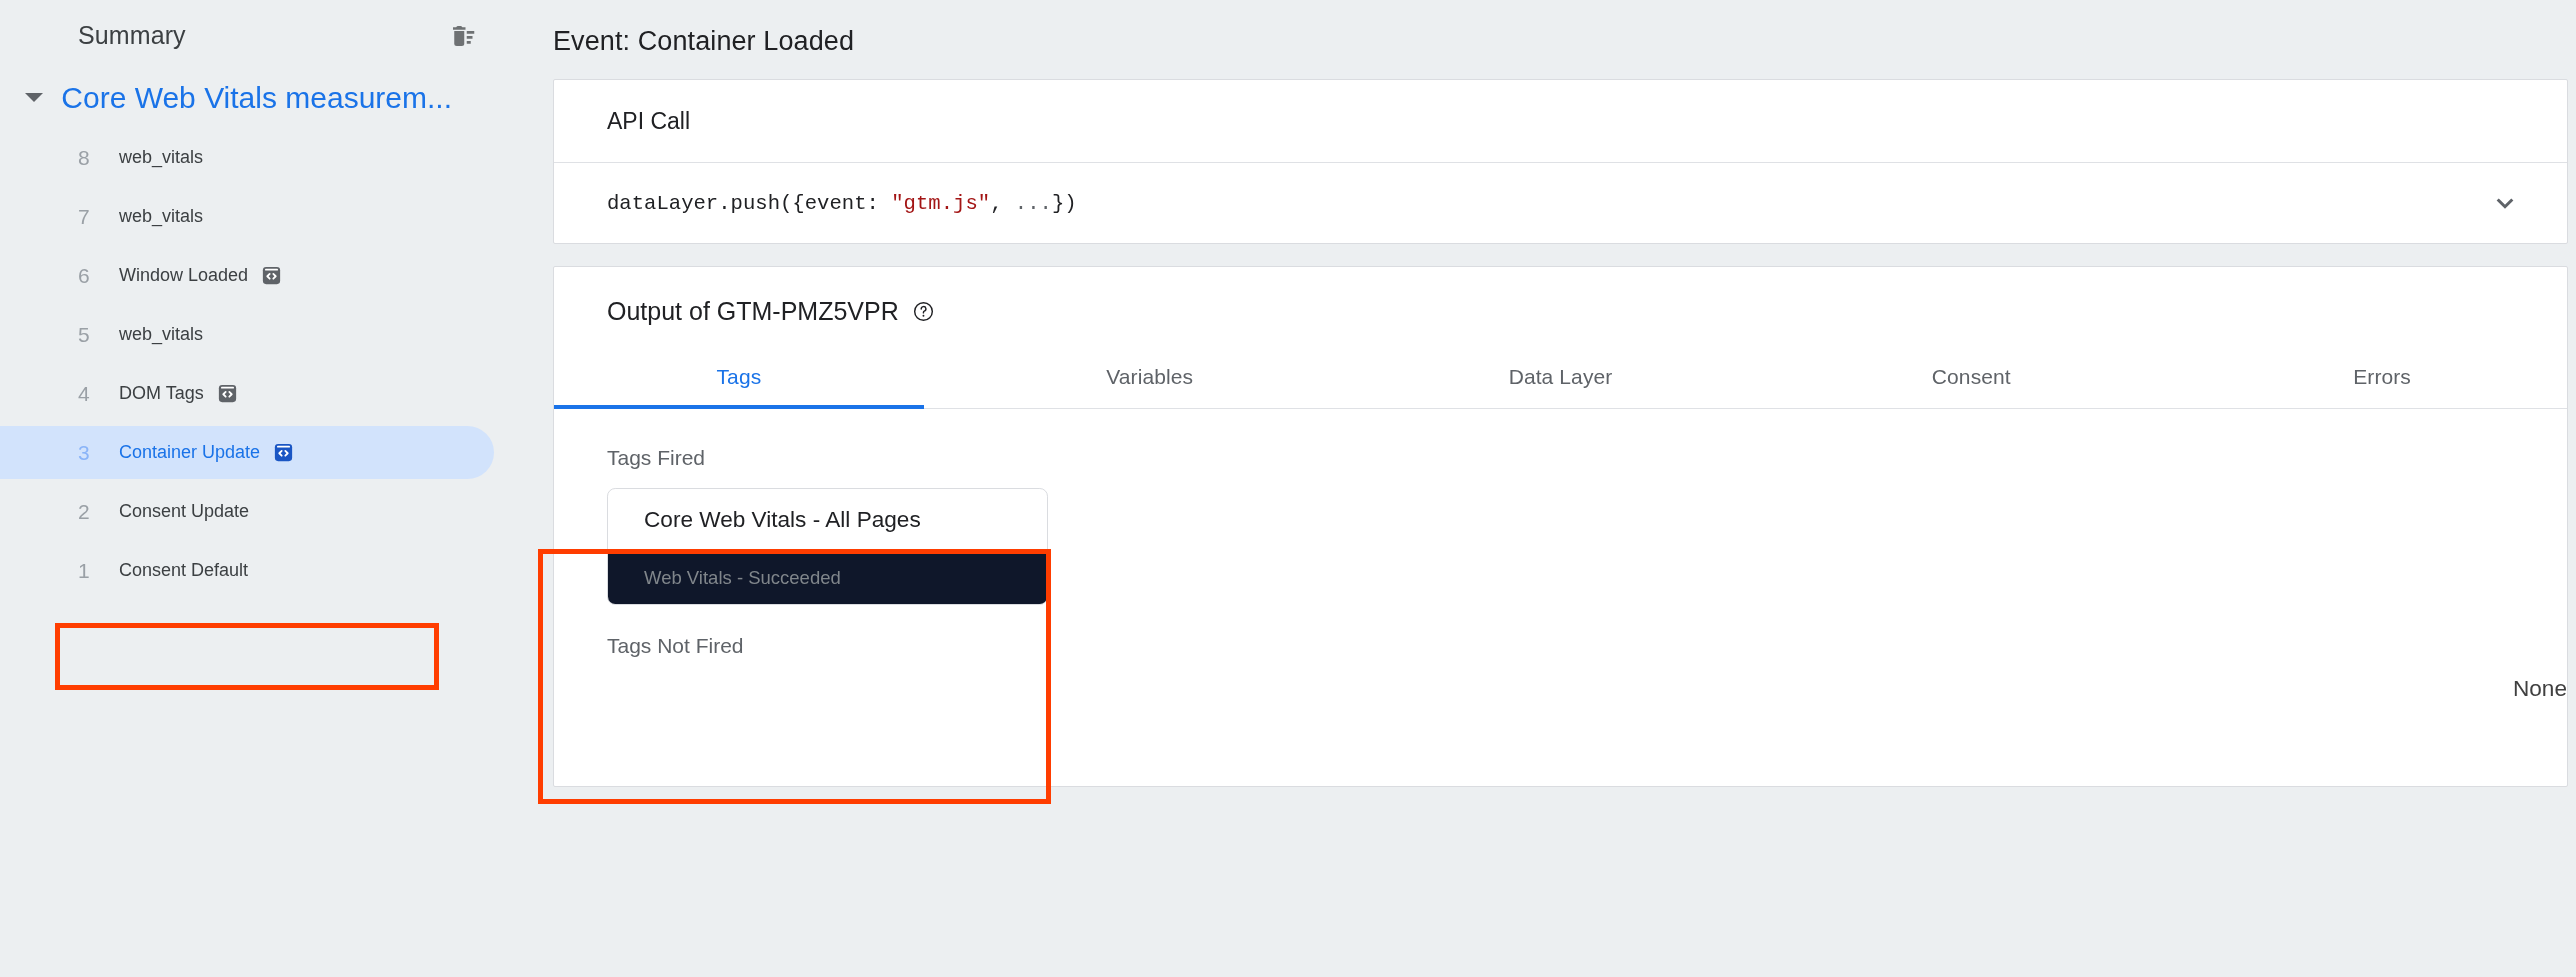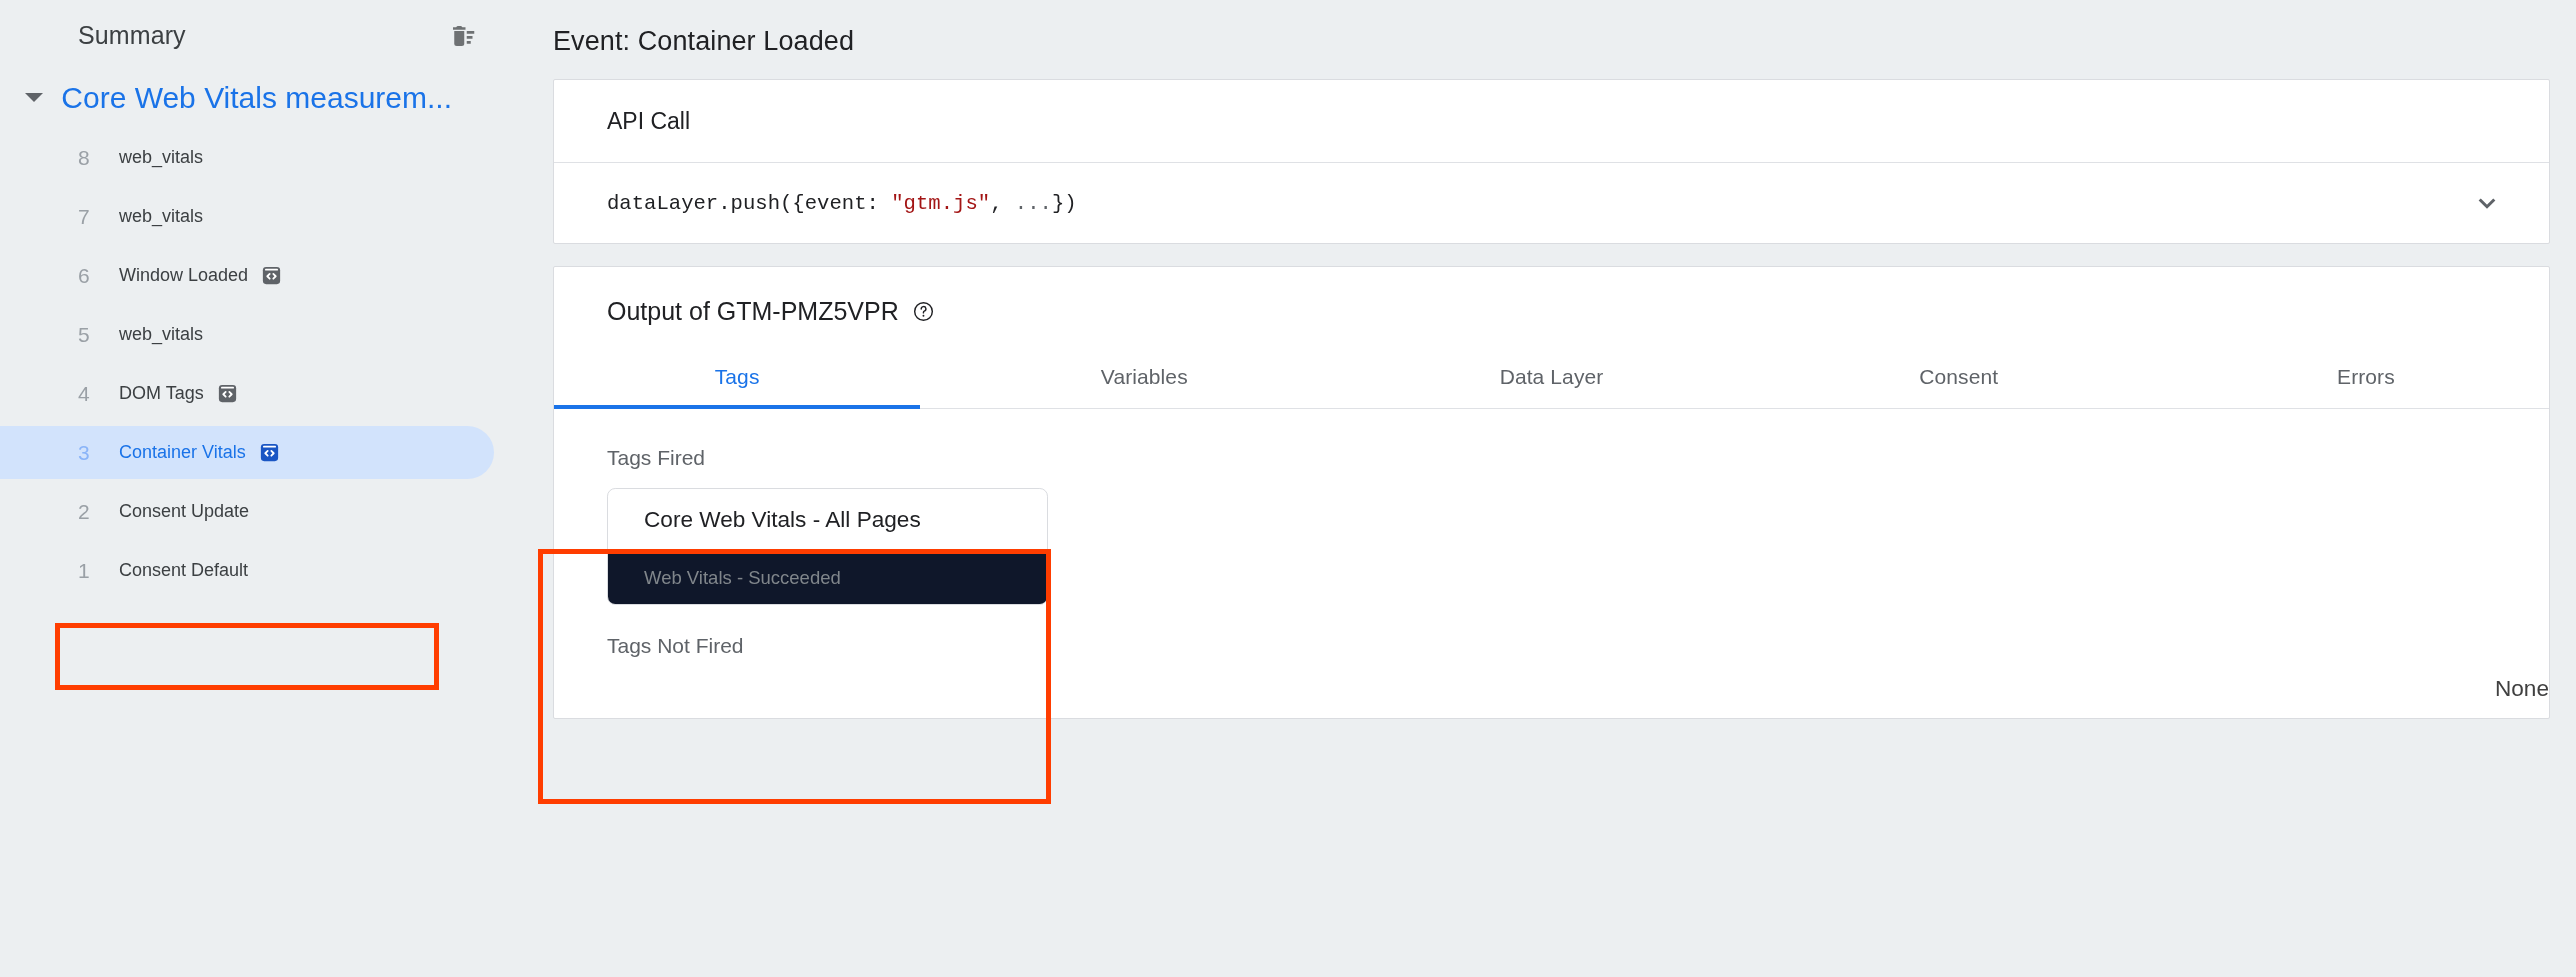--- a/index.html
+++ b/index.html
@@ -140,39 +140,39 @@
     display: inline-flex;
     align-items: center;
     justify-content: center;
   }
 
   
   #main {
     position: relative;
     flex: 1 1 auto;
     min-width: 0;
-    padding: 0 26px 0 0;
+    padding: 0 8px 0 0;
     box-sizing: border-box;
   }
   .main-title {
     font-size: 27px;
     color: #202124;
     padding: 26px 0 0 32px;
     letter-spacing: 0.1px;
   }
 
   .card {
     background: #ffffff;
     border: 0.7px solid #dadce0;
     border-radius: 2px;
     margin: 0 0 0 32px;
     box-sizing: border-box;
   }
   #card-api { margin-top: 22px; }
-  #card-output { margin-top: 22px; height: 453px; }
+  #card-output { margin-top: 22px; height: 521px; }
 
   .card-header {
     height: 82px;
     display: flex;
     align-items: center;
     padding: 0 30px 0 53px;
     box-sizing: border-box;
     font-size: 23px;
     color: #202124;
   }
@@ -370,21 +370,21 @@
             <rect x="5.2" y="5" width="13.6" height="1.8" rx="0.9" fill="#ffffff"></rect>
             <path d="M10.1 10.3 7.6 12.8l2.5 2.5" fill="none" stroke="#fff" stroke-width="1.9" stroke-linecap="round" stroke-linejoin="round"></path>
             <path d="M13.9 10.3l2.5 2.5-2.5 2.5" fill="none" stroke="#fff" stroke-width="1.9" stroke-linecap="round" stroke-linejoin="round"></path>
           </svg>
         </span>
       </div>
 
       <div class="evt-row selected">
         <span class="pill"></span>
         <span class="evt-num">3</span>
-        <span class="evt-name">Container Vitals</span>
+        <span class="evt-name">Container Update</span>
         <span class="code-badge">
           <svg width="23" height="23" viewBox="0 0 24 24" aria-hidden="true">
             <rect x="3" y="3" width="18" height="18" rx="3.4" fill="#1a56c4"></rect>
             <rect x="5.2" y="5" width="13.6" height="1.8" rx="0.9" fill="#ffffff"></rect>
             <path d="M10.1 10.3 7.6 12.8l2.5 2.5" fill="none" stroke="#fff" stroke-width="1.9" stroke-linecap="round" stroke-linejoin="round"></path>
             <path d="M13.9 10.3l2.5 2.5-2.5 2.5" fill="none" stroke="#fff" stroke-width="1.9" stroke-linecap="round" stroke-linejoin="round"></path>
           </svg>
         </span>
       </div>
 

